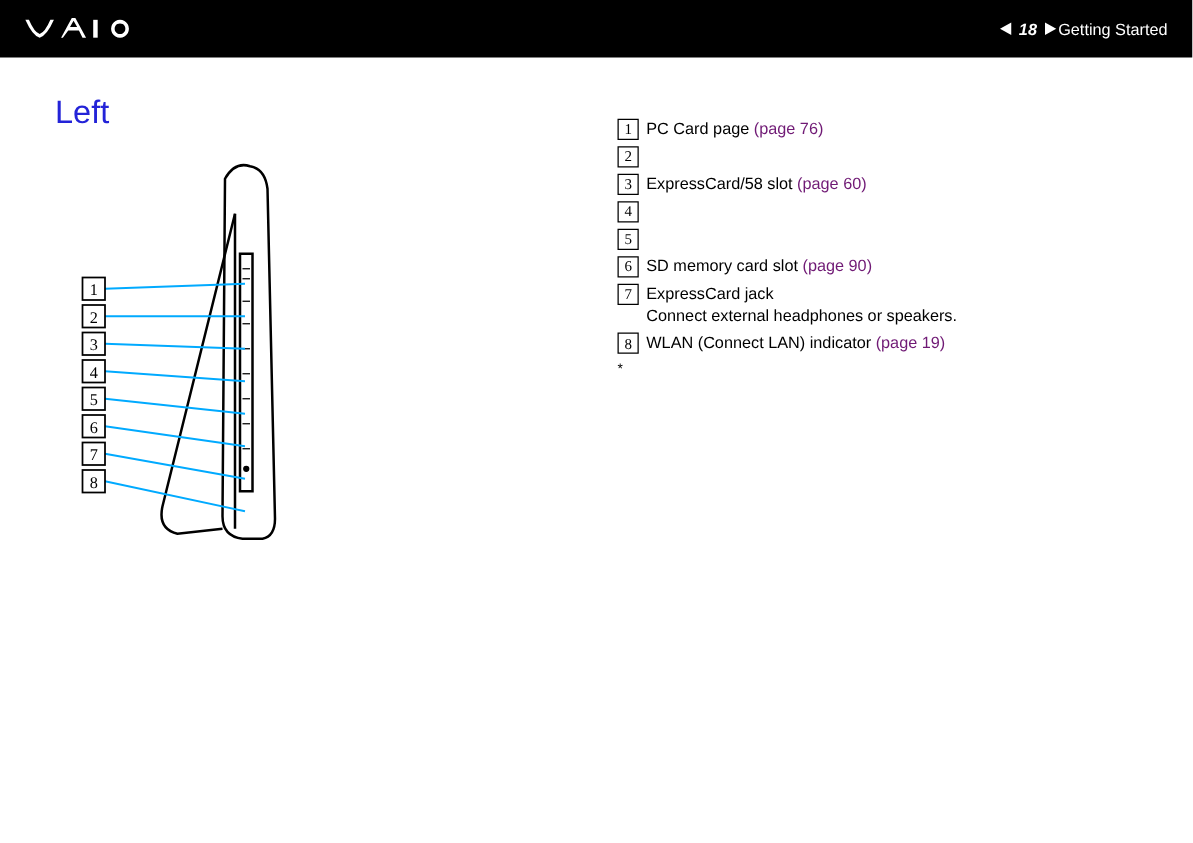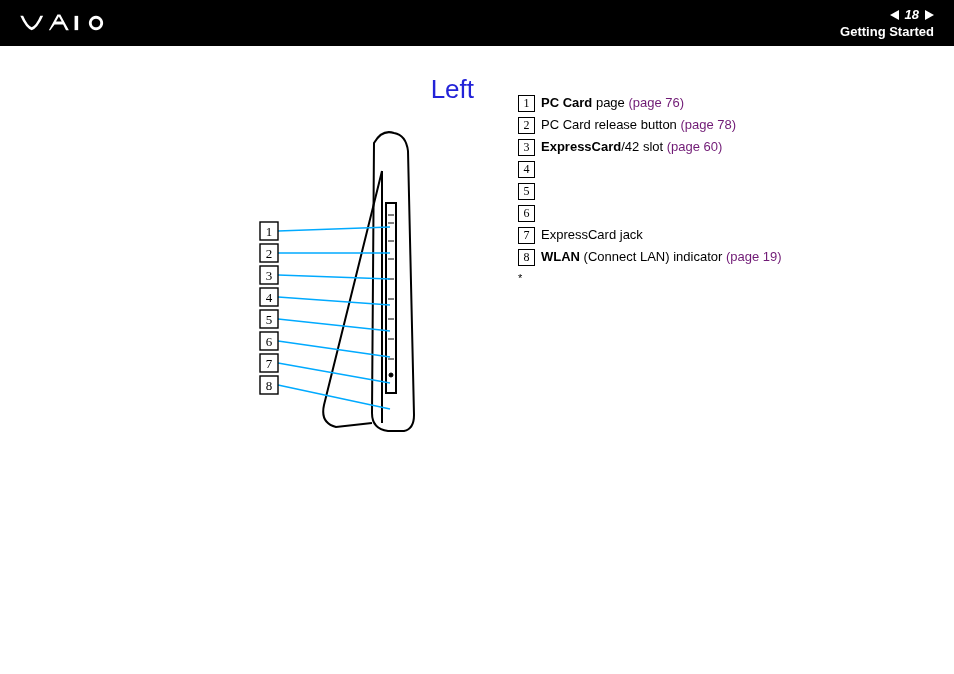--- a/index.html
+++ b/index.html
@@ -19,45 +19,44 @@
     align-items: center;
     justify-content: space-between;
     padding: 0 20px 0 16px;
   }
   .logo {
     height: 20px;
   }
   .header-right {
     text-align: right;
     display: flex;
-    flex-direction: column;
+    flex-direction: row;
     align-items: flex-end;
     gap: 2px;
     font-size: 13px;
   }
   .pager {
     display: flex;
     align-items: center;
     gap: 6px;
     font-style: italic;
     font-weight: bold;
   }
   .pager .tri {
     width: 0; height: 0;
     border-top: 5px solid transparent;
     border-bottom: 5px solid transparent;
   }
   .tri-left { border-right: 9px solid #fff; }
   .tri-right { border-left: 9px solid #fff; }
-  .section-label { font-weight: bold; }
+  .section-label { font-weight: normal; }
   .content {
     display: flex;
     padding: 28px 20px 20px 44px;
-    gap: 44px;
-    text-align: right;
+    gap: 20px;
   }
   .left-col { flex: 0 0 430px; }
   .title {
     color: #2323d8;
     font-size: 26px;
     font-weight: normal;
     margin: 0 0 18px 0;
   }
   .diagram {
     margin-left: 16px;
@@ -79,21 +78,21 @@
     justify-content: center;
     width: 15px;
     height: 15px;
     border: 1.2px solid #000;
     font-family: "Times New Roman", serif;
     font-size: 12px;
     flex: 0 0 auto;
     margin-top: 1px;
   }
   .link { color: #701a75; }
-  .bold { font-weight: bold; }
+  .bold { font-weight: normal; }
   .sup { font-size: 9px; vertical-align: super; }
   .footnote {
     display: flex;
     gap: 18px;
     font-size: 11px;
     color: #000;
     margin-top: 6px;
   }
   .footnote .ast { flex: 0 0 auto; }
 </style>
@@ -180,43 +179,44 @@
 
   <div class="right-col" id="list">
       <div class="item">
         <span class="numbox">1</span>
         <div>
           <div><span class="bold">PC Card</span><span> page </span><span class="link">(page 76)</span></div>
         </div>
       </div>
       <div class="item">
         <span class="numbox">2</span>
-        <div>
-          <div><span>PC Card release button </span><span class="link">(page 78)</span></div>
-        </div>
       </div>
       <div class="item">
         <span class="numbox">3</span>
         <div>
-          <div><span class="bold">ExpressCard</span><span>/42 slot </span><span class="link">(page 60)</span></div>
+          <div><span class="bold">ExpressCard</span><span>/58 slot </span><span class="link">(page 60)</span></div>
         </div>
       </div>
       <div class="item">
         <span class="numbox">4</span>
       </div>
       <div class="item">
         <span class="numbox">5</span>
       </div>
       <div class="item">
         <span class="numbox">6</span>
+        <div>
+          <div><span class="bold">SD</span><span> memory card slot </span><span class="link">(page 90)</span></div>
+        </div>
       </div>
       <div class="item">
         <span class="numbox">7</span>
         <div>
           <div><span>ExpressCard jack</span></div>
+          <div>Connect external headphones or speakers.</div>
         </div>
       </div>
       <div class="item">
         <span class="numbox">8</span>
         <div>
           <div><span class="bold">WLAN</span><span> (Connect LAN) indicator </span><span class="link">(page 19)</span></div>
         </div>
       </div>
       <div class="footnote">
         <span class="ast">*</span>

